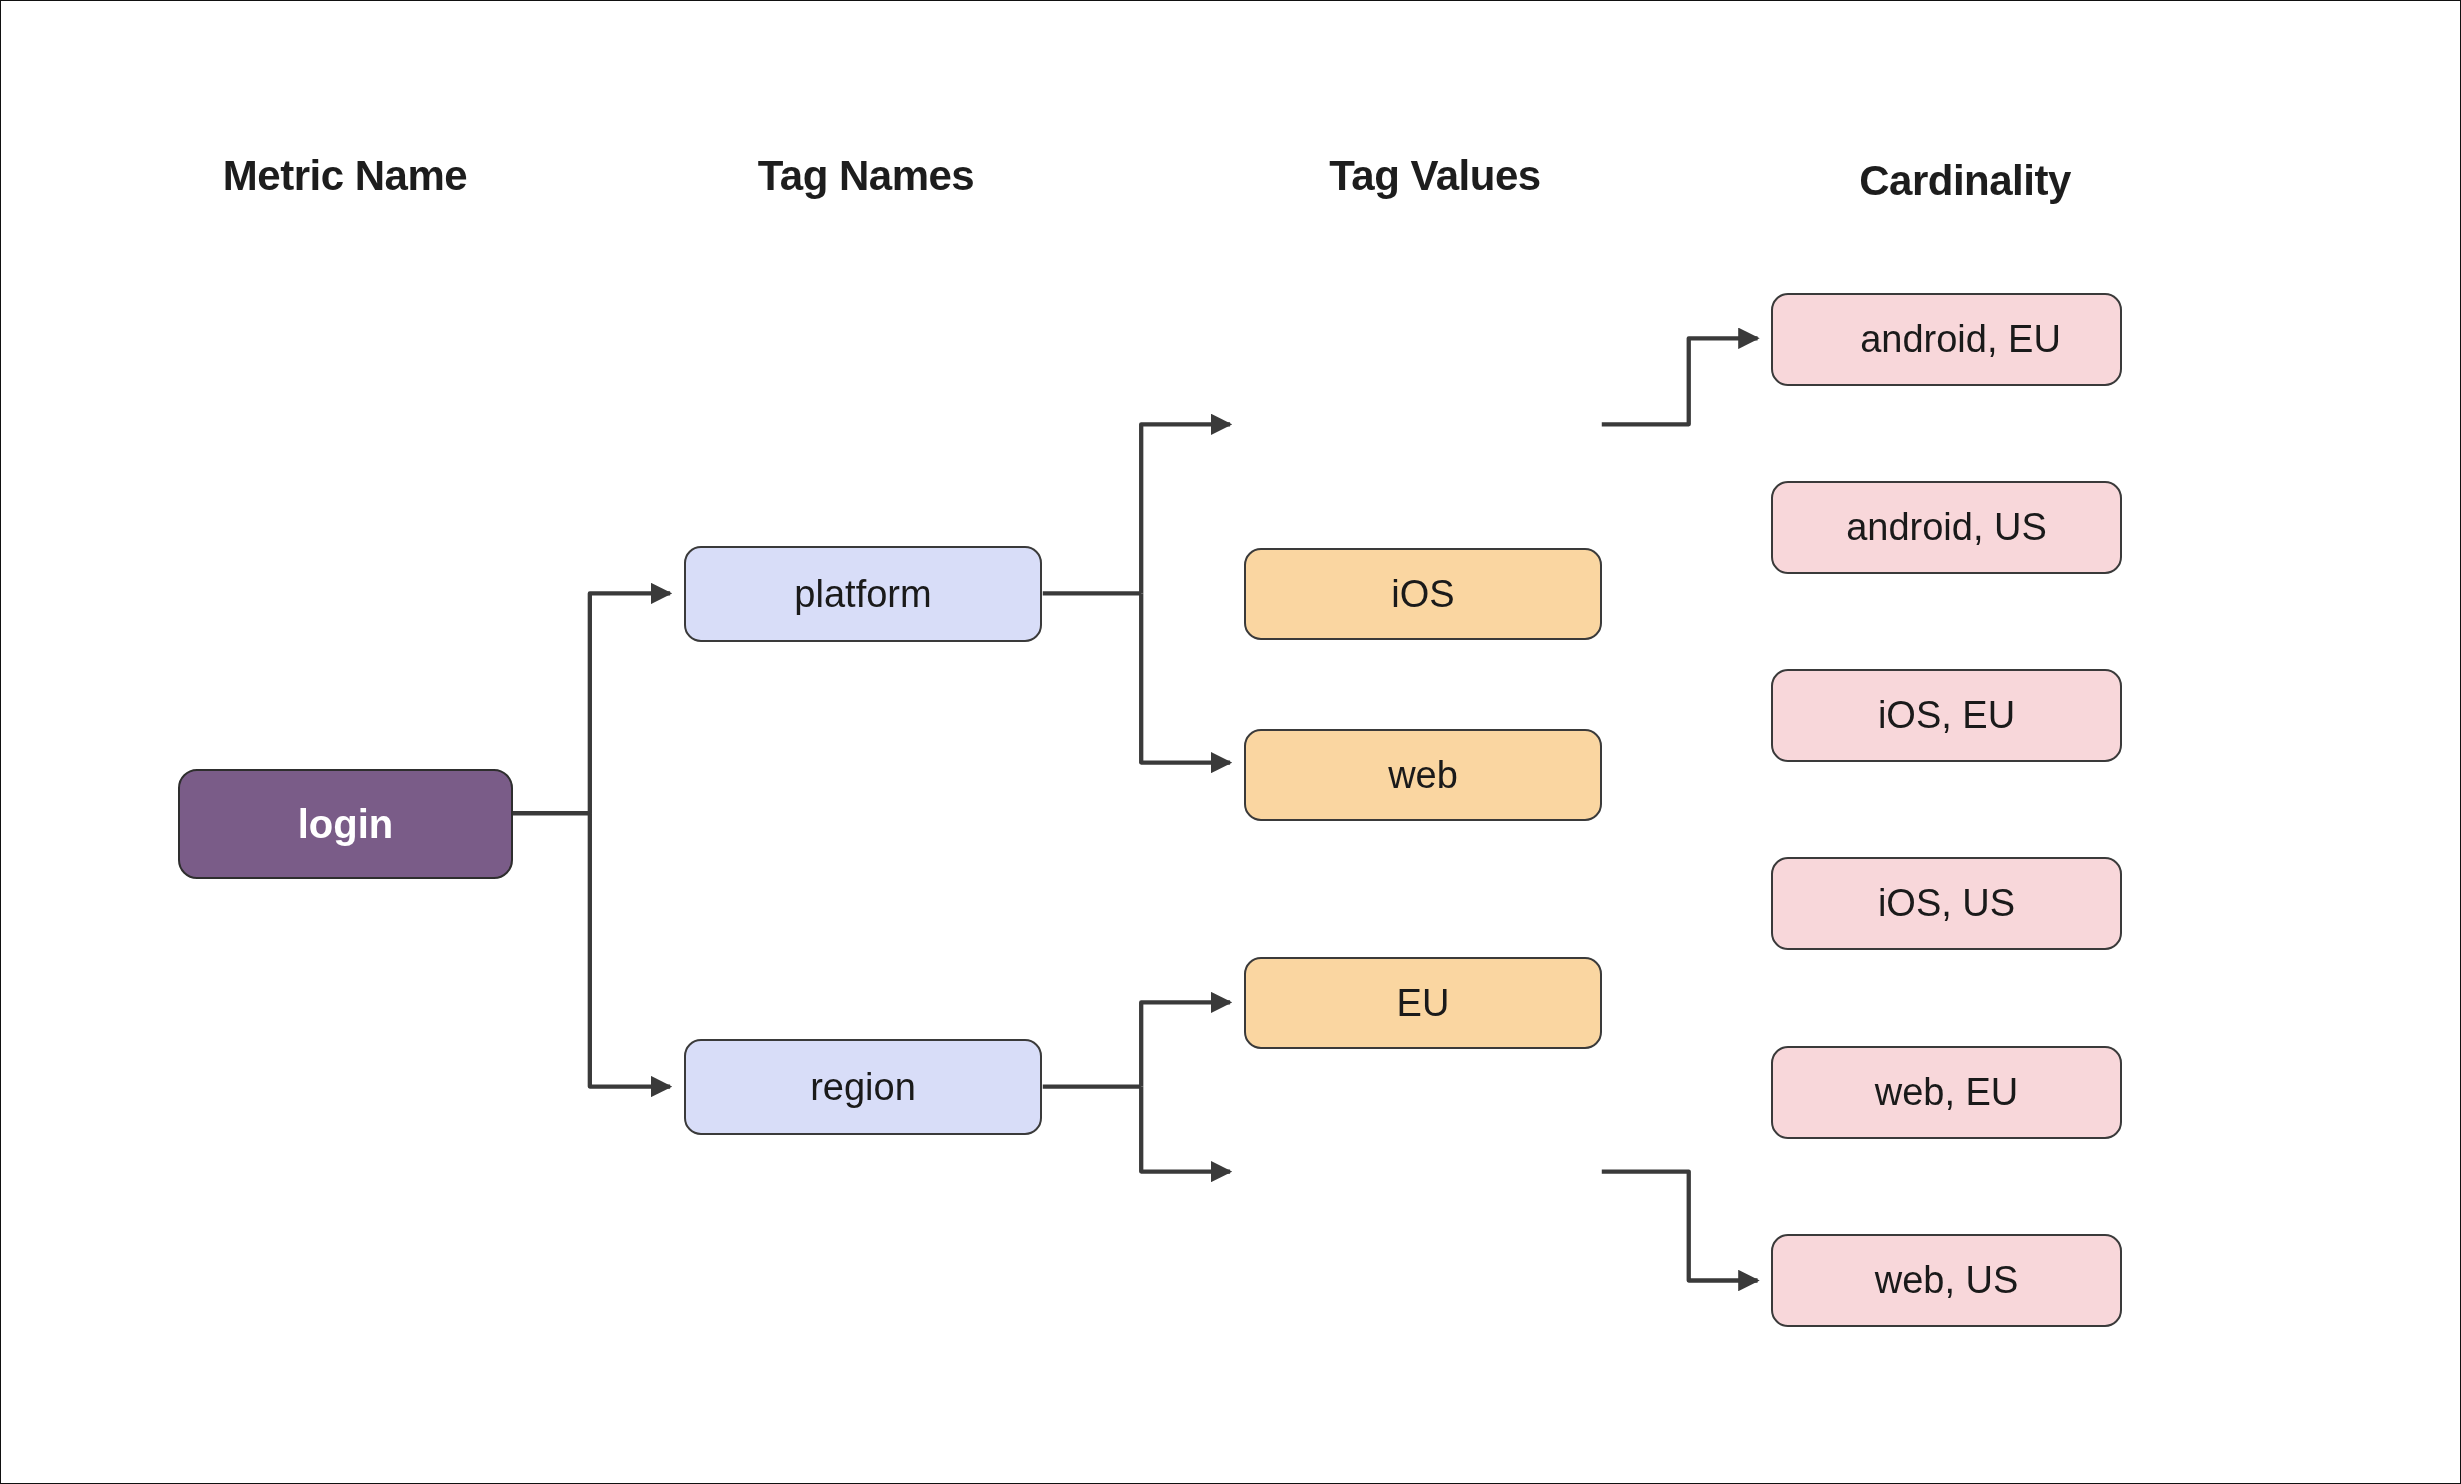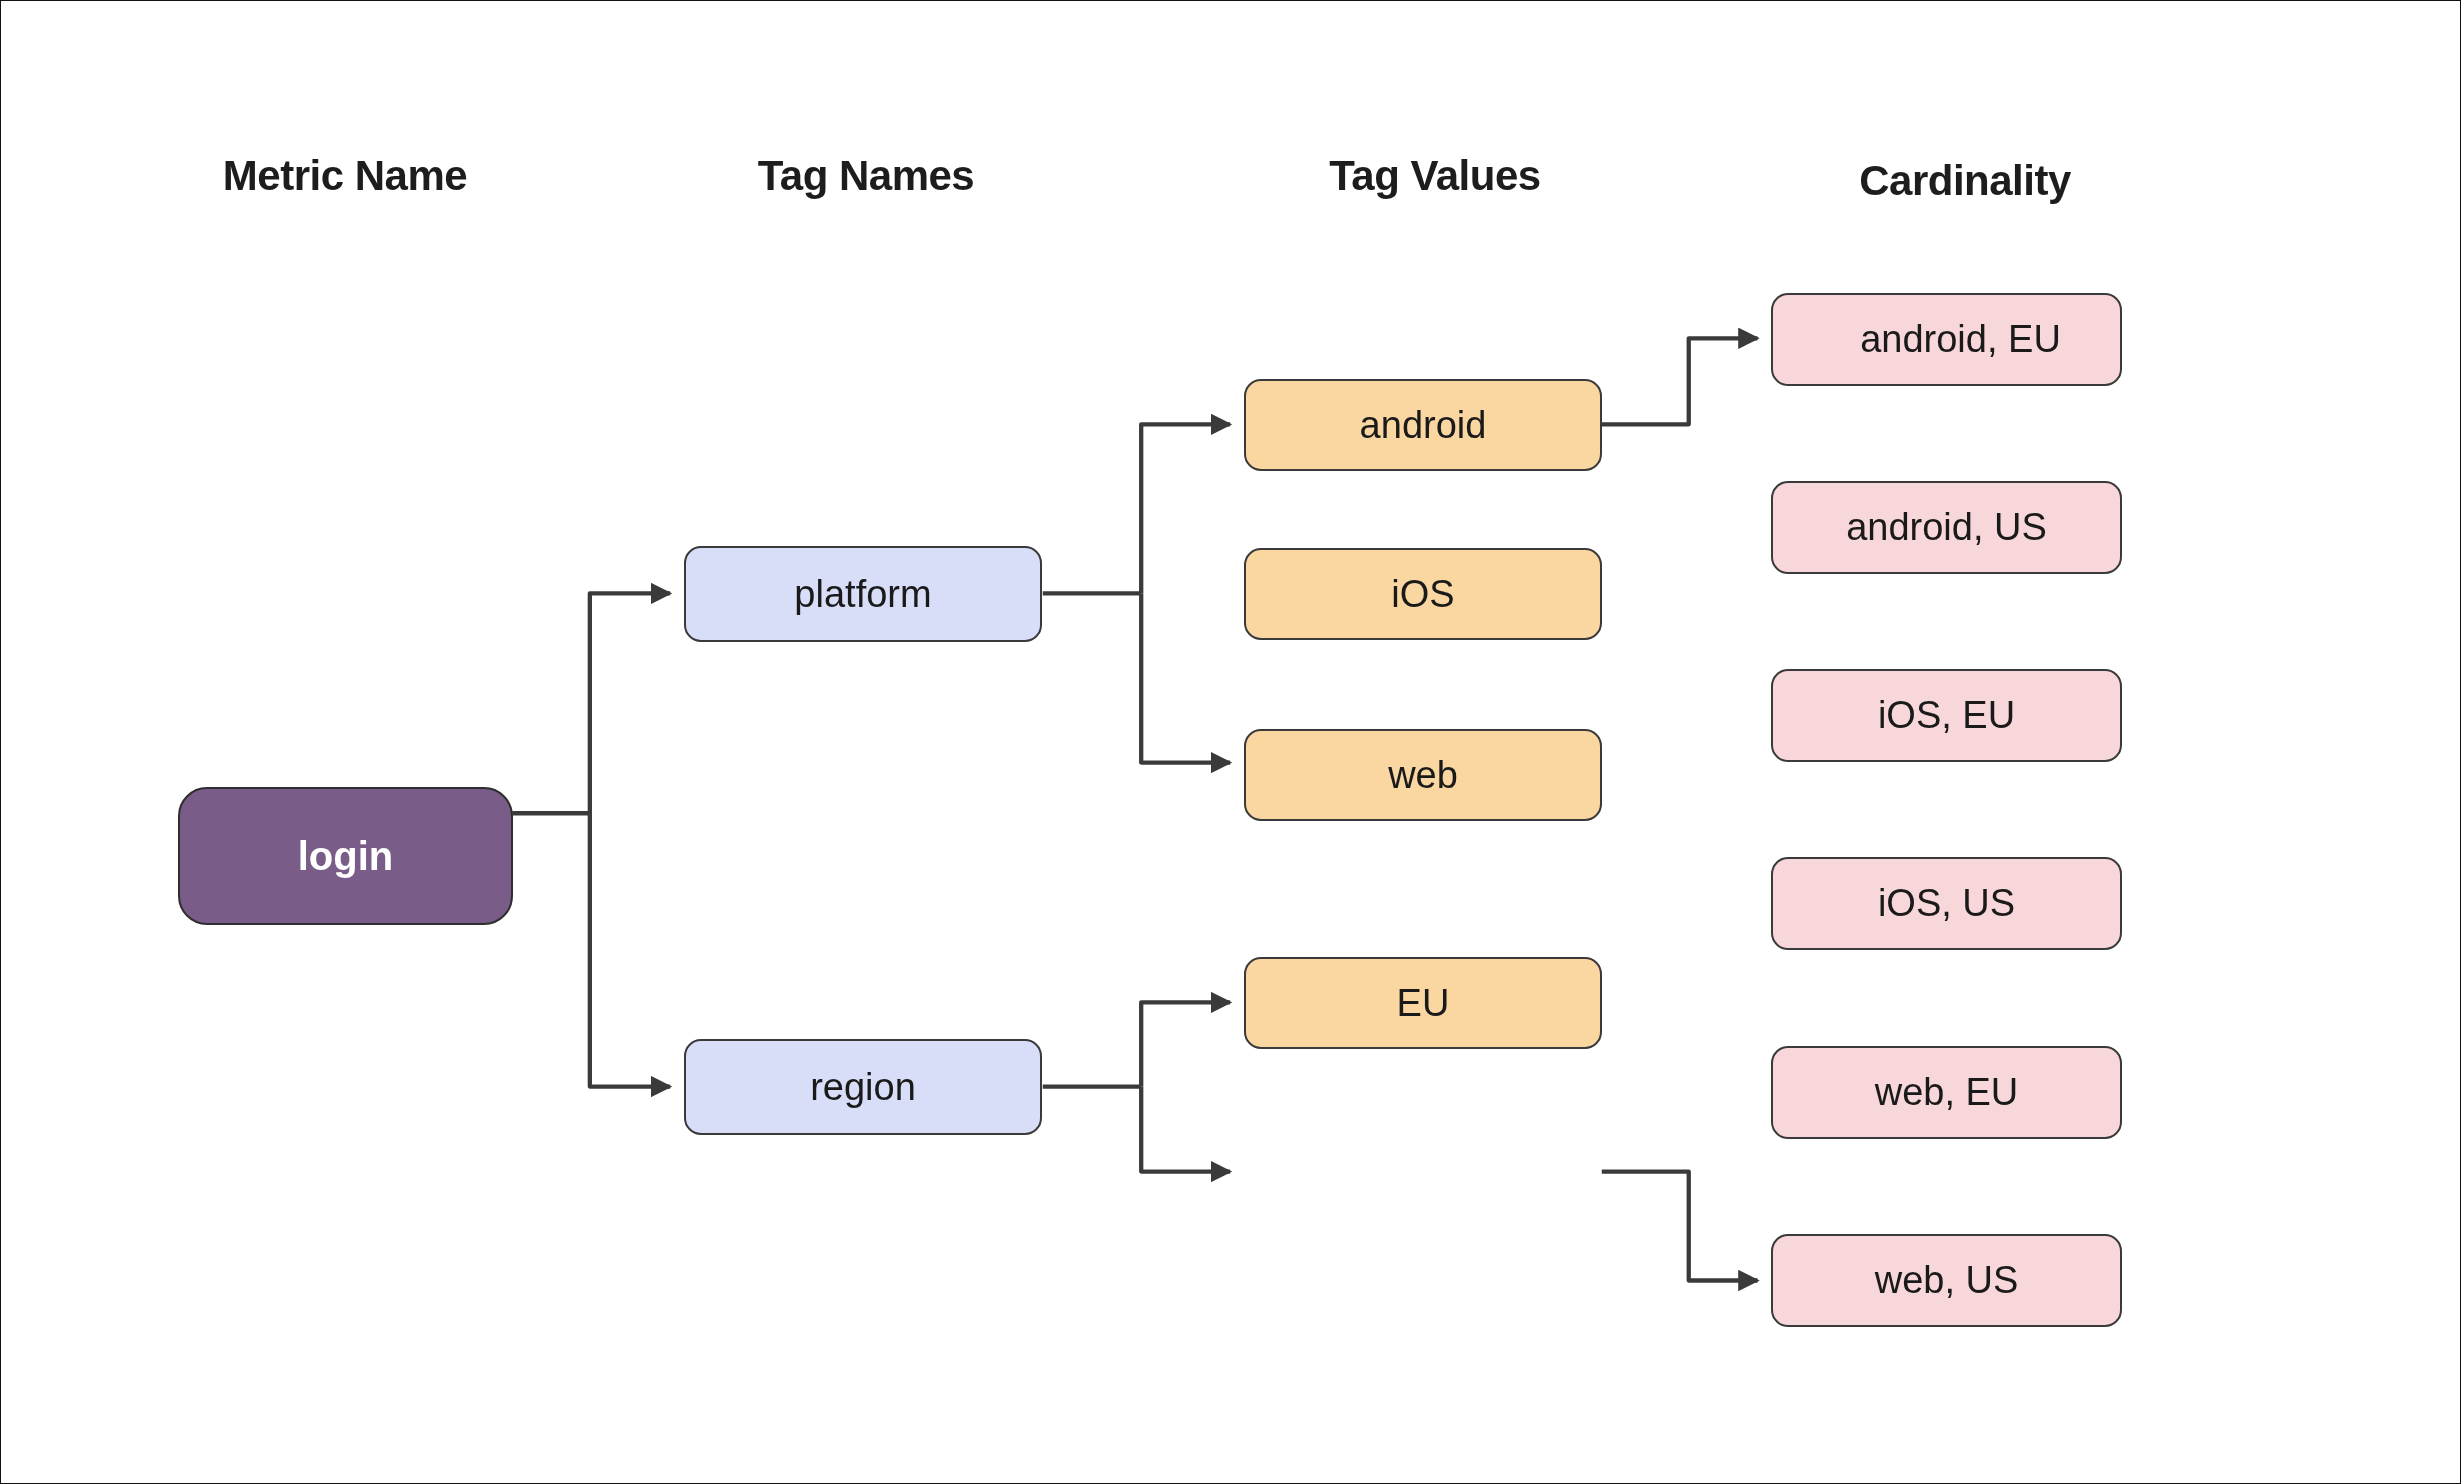--- a/index.html
+++ b/index.html
@@ -91,34 +91,31 @@
 
     <path class="edge" d="M 1090 1136 L 1193 1136"></path>
     <path class="edge" d="M 1193 1136 L 1193 1048 L 1286 1048" marker-end="url(#arrow)"></path>
     <path class="edge" d="M 1193 1136 L 1193 1225 L 1286 1225" marker-end="url(#arrow)"></path>
 
     <path class="edge" d="M 1675 443 L 1766 443 L 1766 353 L 1838 353" marker-end="url(#arrow)"></path>
 
     <path class="edge" d="M 1675 1225 L 1766 1225 L 1766 1339 L 1838 1339" marker-end="url(#arrow)"></path>
   </svg>
 
-  <div class="node metric" style="left:177px;top:786px;width:335px;height:138px;border-radius:29px;">
+  <div class="node metric" style="left:177px;top:768px;width:335px;height:110px;">
     <span>login</span>
   </div>
 
   <div class="node tag-name" style="left:683px;top:545px;width:358px;height:96px;">
     <span>platform</span>
   </div>
   <div class="node tag-name" style="left:683px;top:1038px;width:358px;height:96px;">
     <span>region</span>
   </div>
 
-  <div class="node tag-value" style="left:1243px;top:378px;width:358px;height:92px;">
-    <span>android</span>
-  </div>
   <div class="node tag-value" style="left:1243px;top:547px;width:358px;height:92px;">
     <span>iOS</span>
   </div>
   <div class="node tag-value" style="left:1243px;top:716px;width:358px;height:92px;margin-top:12px;">
     <span>web</span>
   </div>
   <div class="node tag-value" style="left:1243px;top:956px;width:358px;height:92px;">
     <span>EU</span>
   </div>
 

